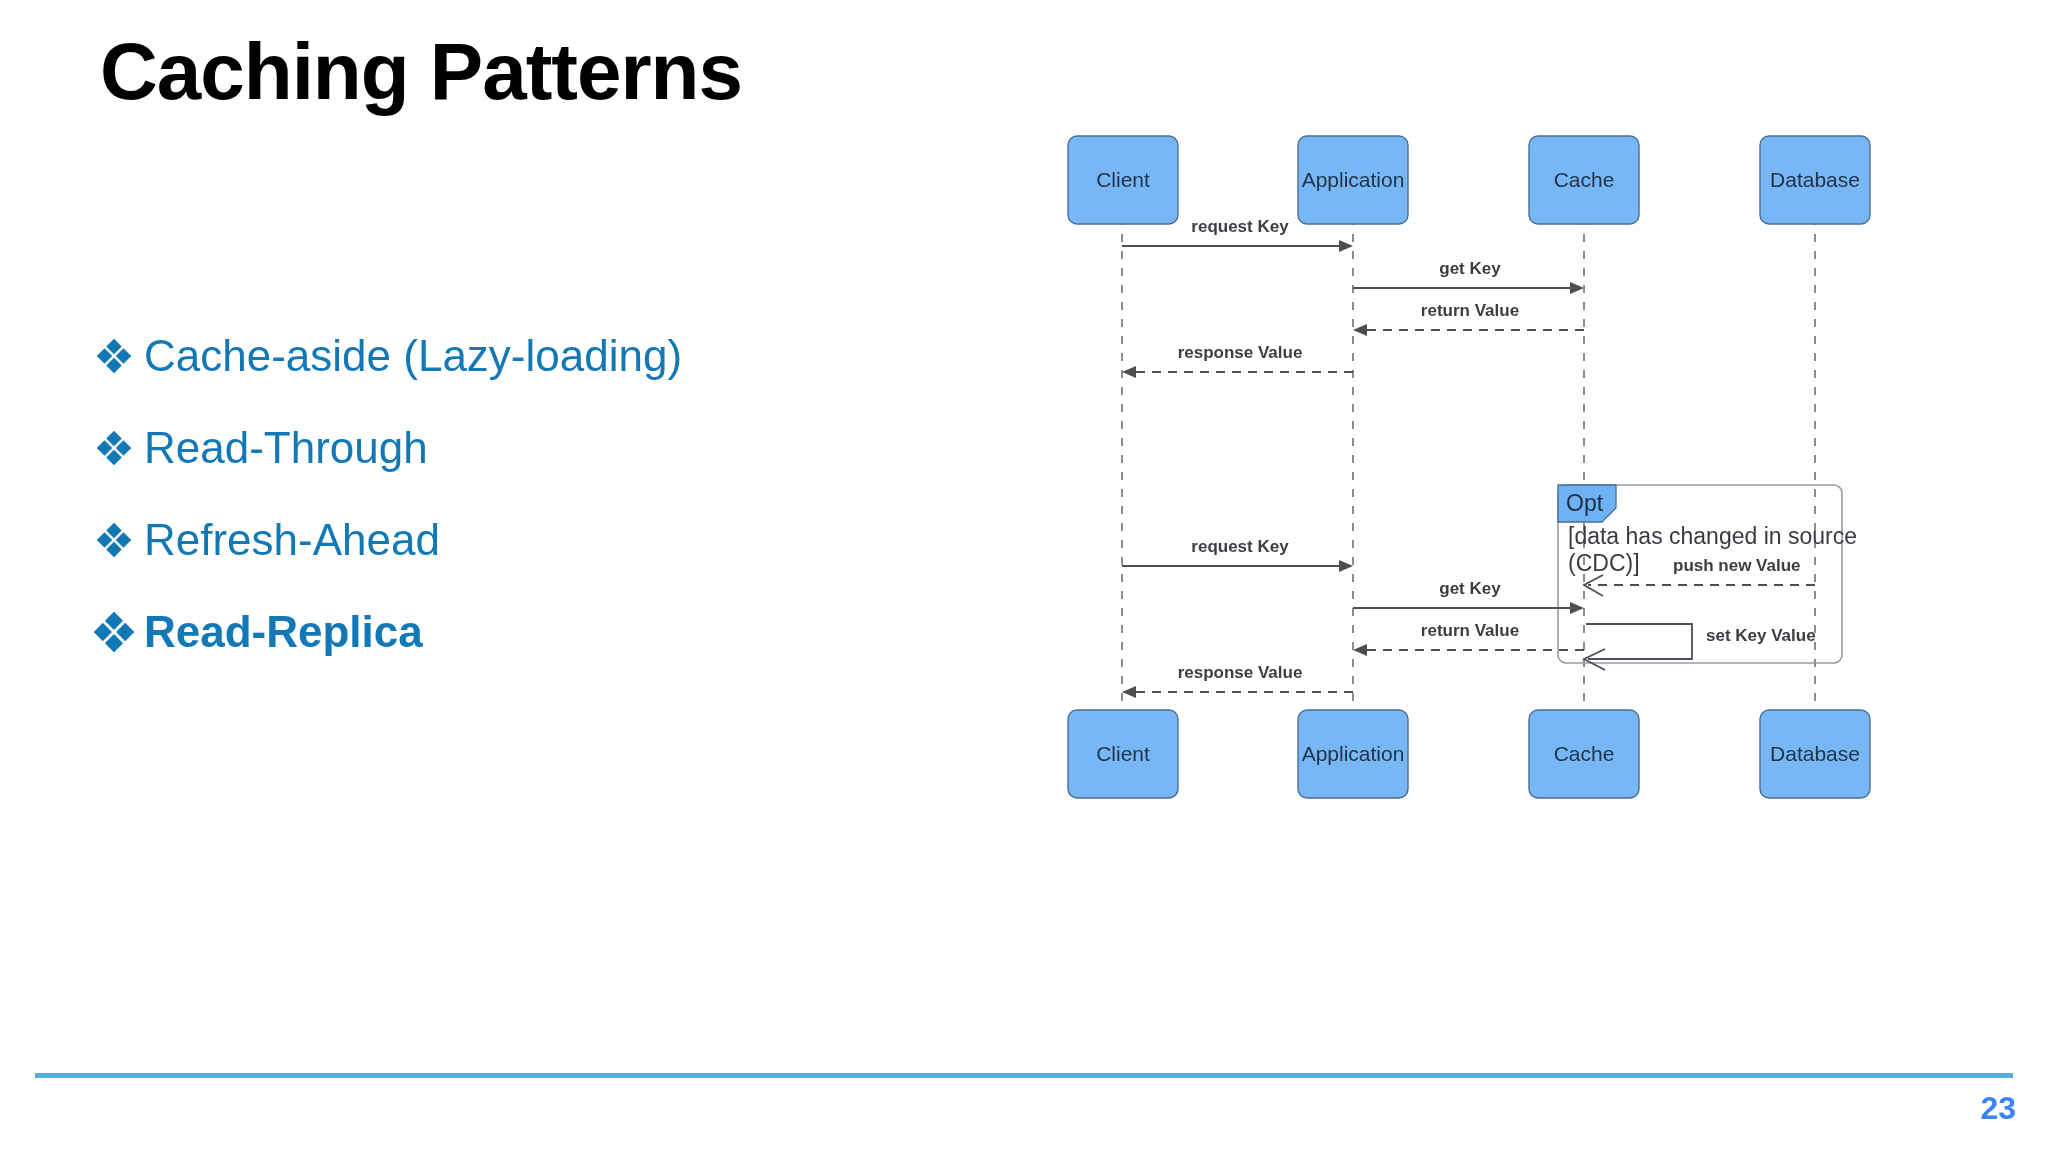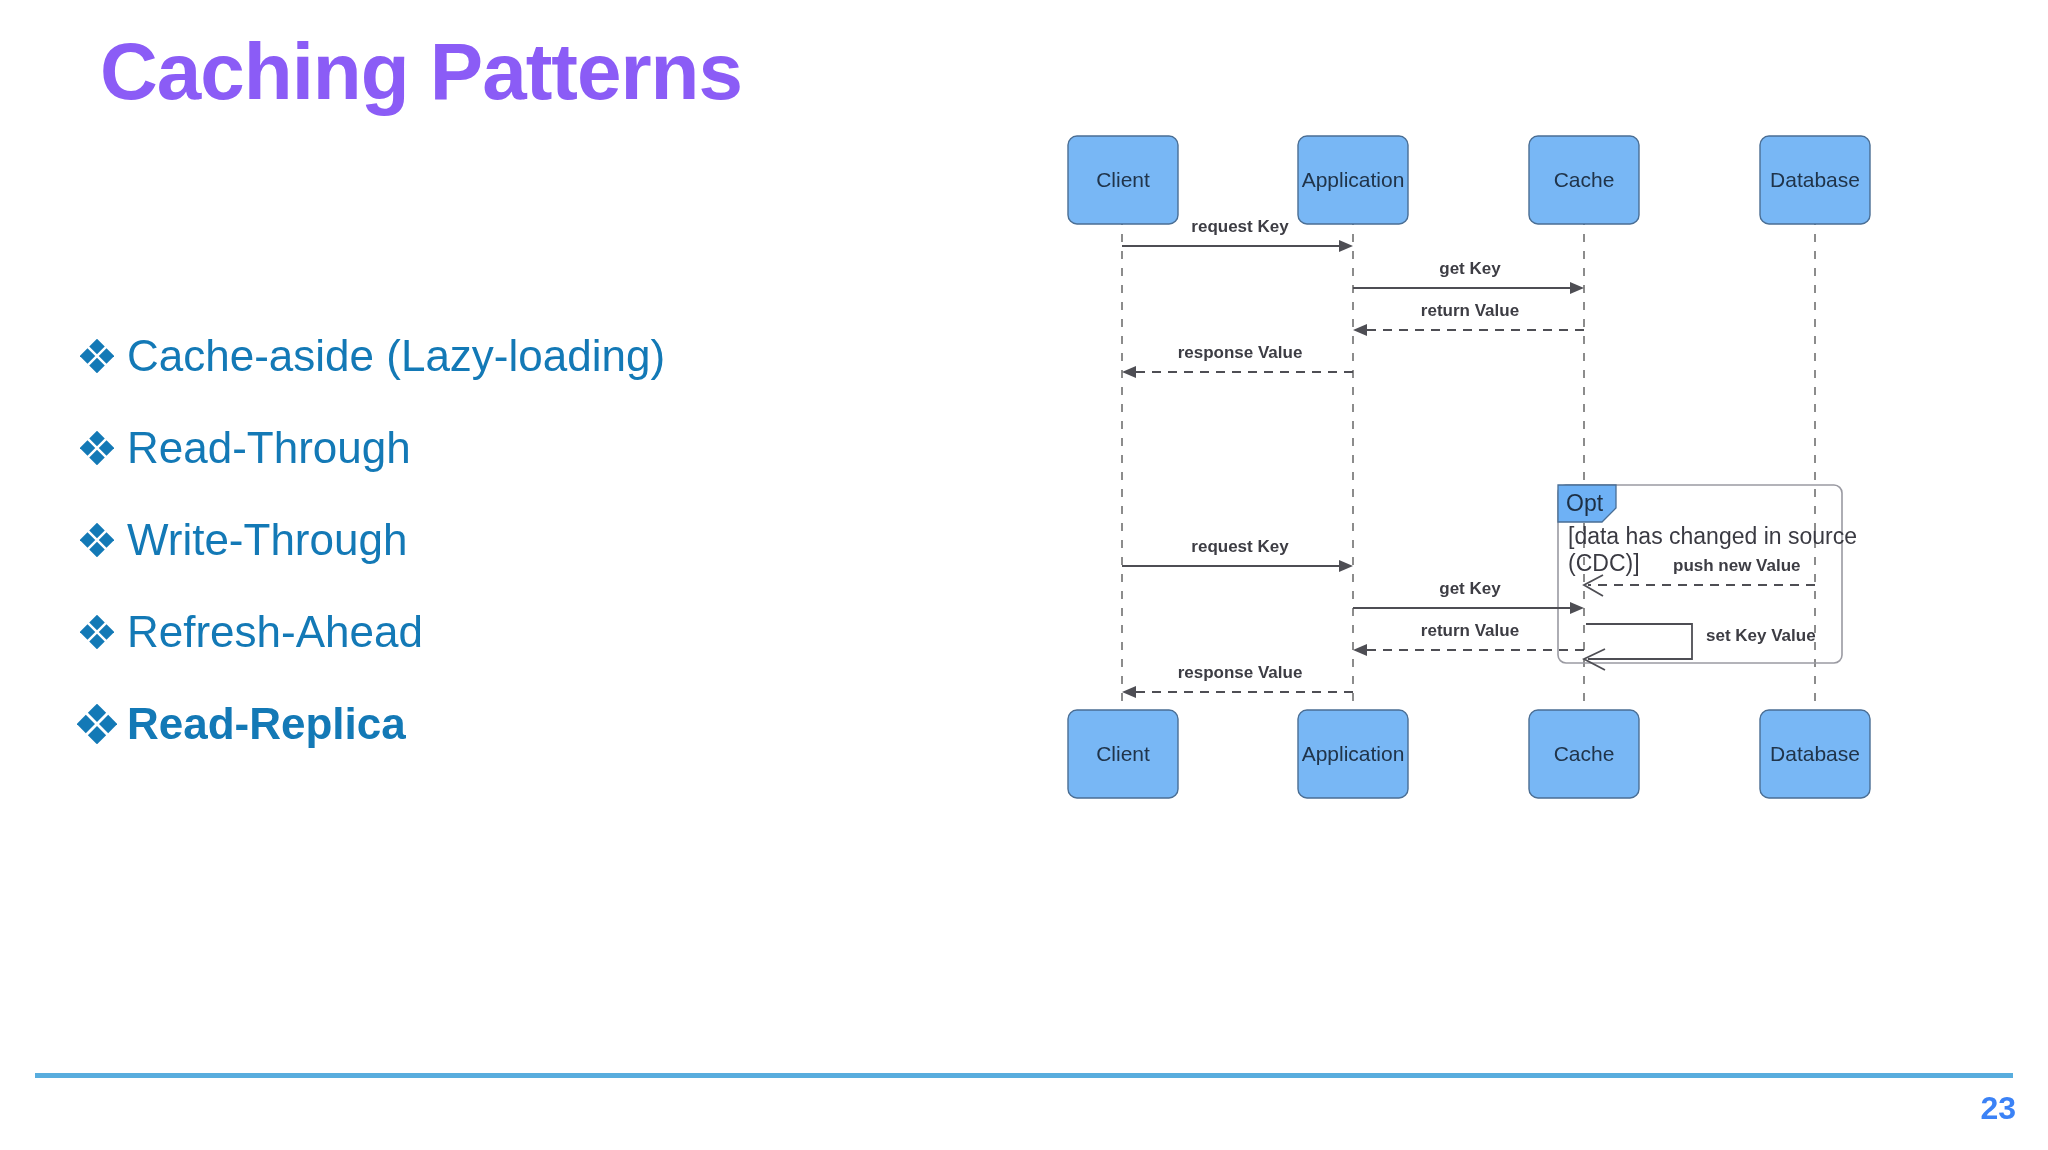--- a/index.html
+++ b/index.html
@@ -18,30 +18,30 @@
     overflow: hidden;
   }
 
   
   #slide-title {
     position: absolute;
     left: 100px;
     top: 28px;
     font-size: 80px;
     font-weight: bold;
-    color: #8b5cf6;
+    color: #000000;
     letter-spacing: -1px;
     line-height: 1.1;
     white-space: nowrap;
   }
 
   
   #bullet-list {
     position: absolute;
-    left: 67px;
+    left: 84px;
     top: 310px;
     width: 880px;
   }
   .bullet-row {
     display: flex;
     align-items: center;
     height: 92px;
   }
   .bullet-marker {
     width: 60px;
@@ -202,33 +202,20 @@
             <rect x="11.5" y="2.0" width="11" height="11" transform="rotate(45 17 7.5)"></rect>
             <rect x="2.0" y="11.5" width="11" height="11" transform="rotate(45 7.5 17)"></rect>
             <rect x="21.0" y="11.5" width="11" height="11" transform="rotate(45 26.5 17)"></rect>
             <rect x="11.5" y="21.0" width="11" height="11" transform="rotate(45 17 26.5)"></rect>
           </g>
         </svg>
       </span>
       <span class="bullet-text">Read-Through</span>
     </div>
 
-    <div class="bullet-row">
-      <span class="bullet-marker">
-        <svg width="34" height="34" viewBox="0 0 34 34" aria-hidden="true">
-          <g fill="#1379B6">
-            <rect x="11.5" y="2.0" width="11" height="11" transform="rotate(45 17 7.5)"></rect>
-            <rect x="2.0" y="11.5" width="11" height="11" transform="rotate(45 7.5 17)"></rect>
-            <rect x="21.0" y="11.5" width="11" height="11" transform="rotate(45 26.5 17)"></rect>
-            <rect x="11.5" y="21.0" width="11" height="11" transform="rotate(45 17 26.5)"></rect>
-          </g>
-        </svg>
-      </span>
-      <span class="bullet-text">Write-Through</span>
-    </div>
 
 
     <div class="bullet-row">
       <span class="bullet-marker">
         <svg width="34" height="34" viewBox="0 0 34 34" aria-hidden="true">
           <g fill="#1379B6">
             <rect x="11.5" y="2.0" width="11" height="11" transform="rotate(45 17 7.5)"></rect>
             <rect x="2.0" y="11.5" width="11" height="11" transform="rotate(45 7.5 17)"></rect>
             <rect x="21.0" y="11.5" width="11" height="11" transform="rotate(45 26.5 17)"></rect>
             <rect x="11.5" y="21.0" width="11" height="11" transform="rotate(45 17 26.5)"></rect>

